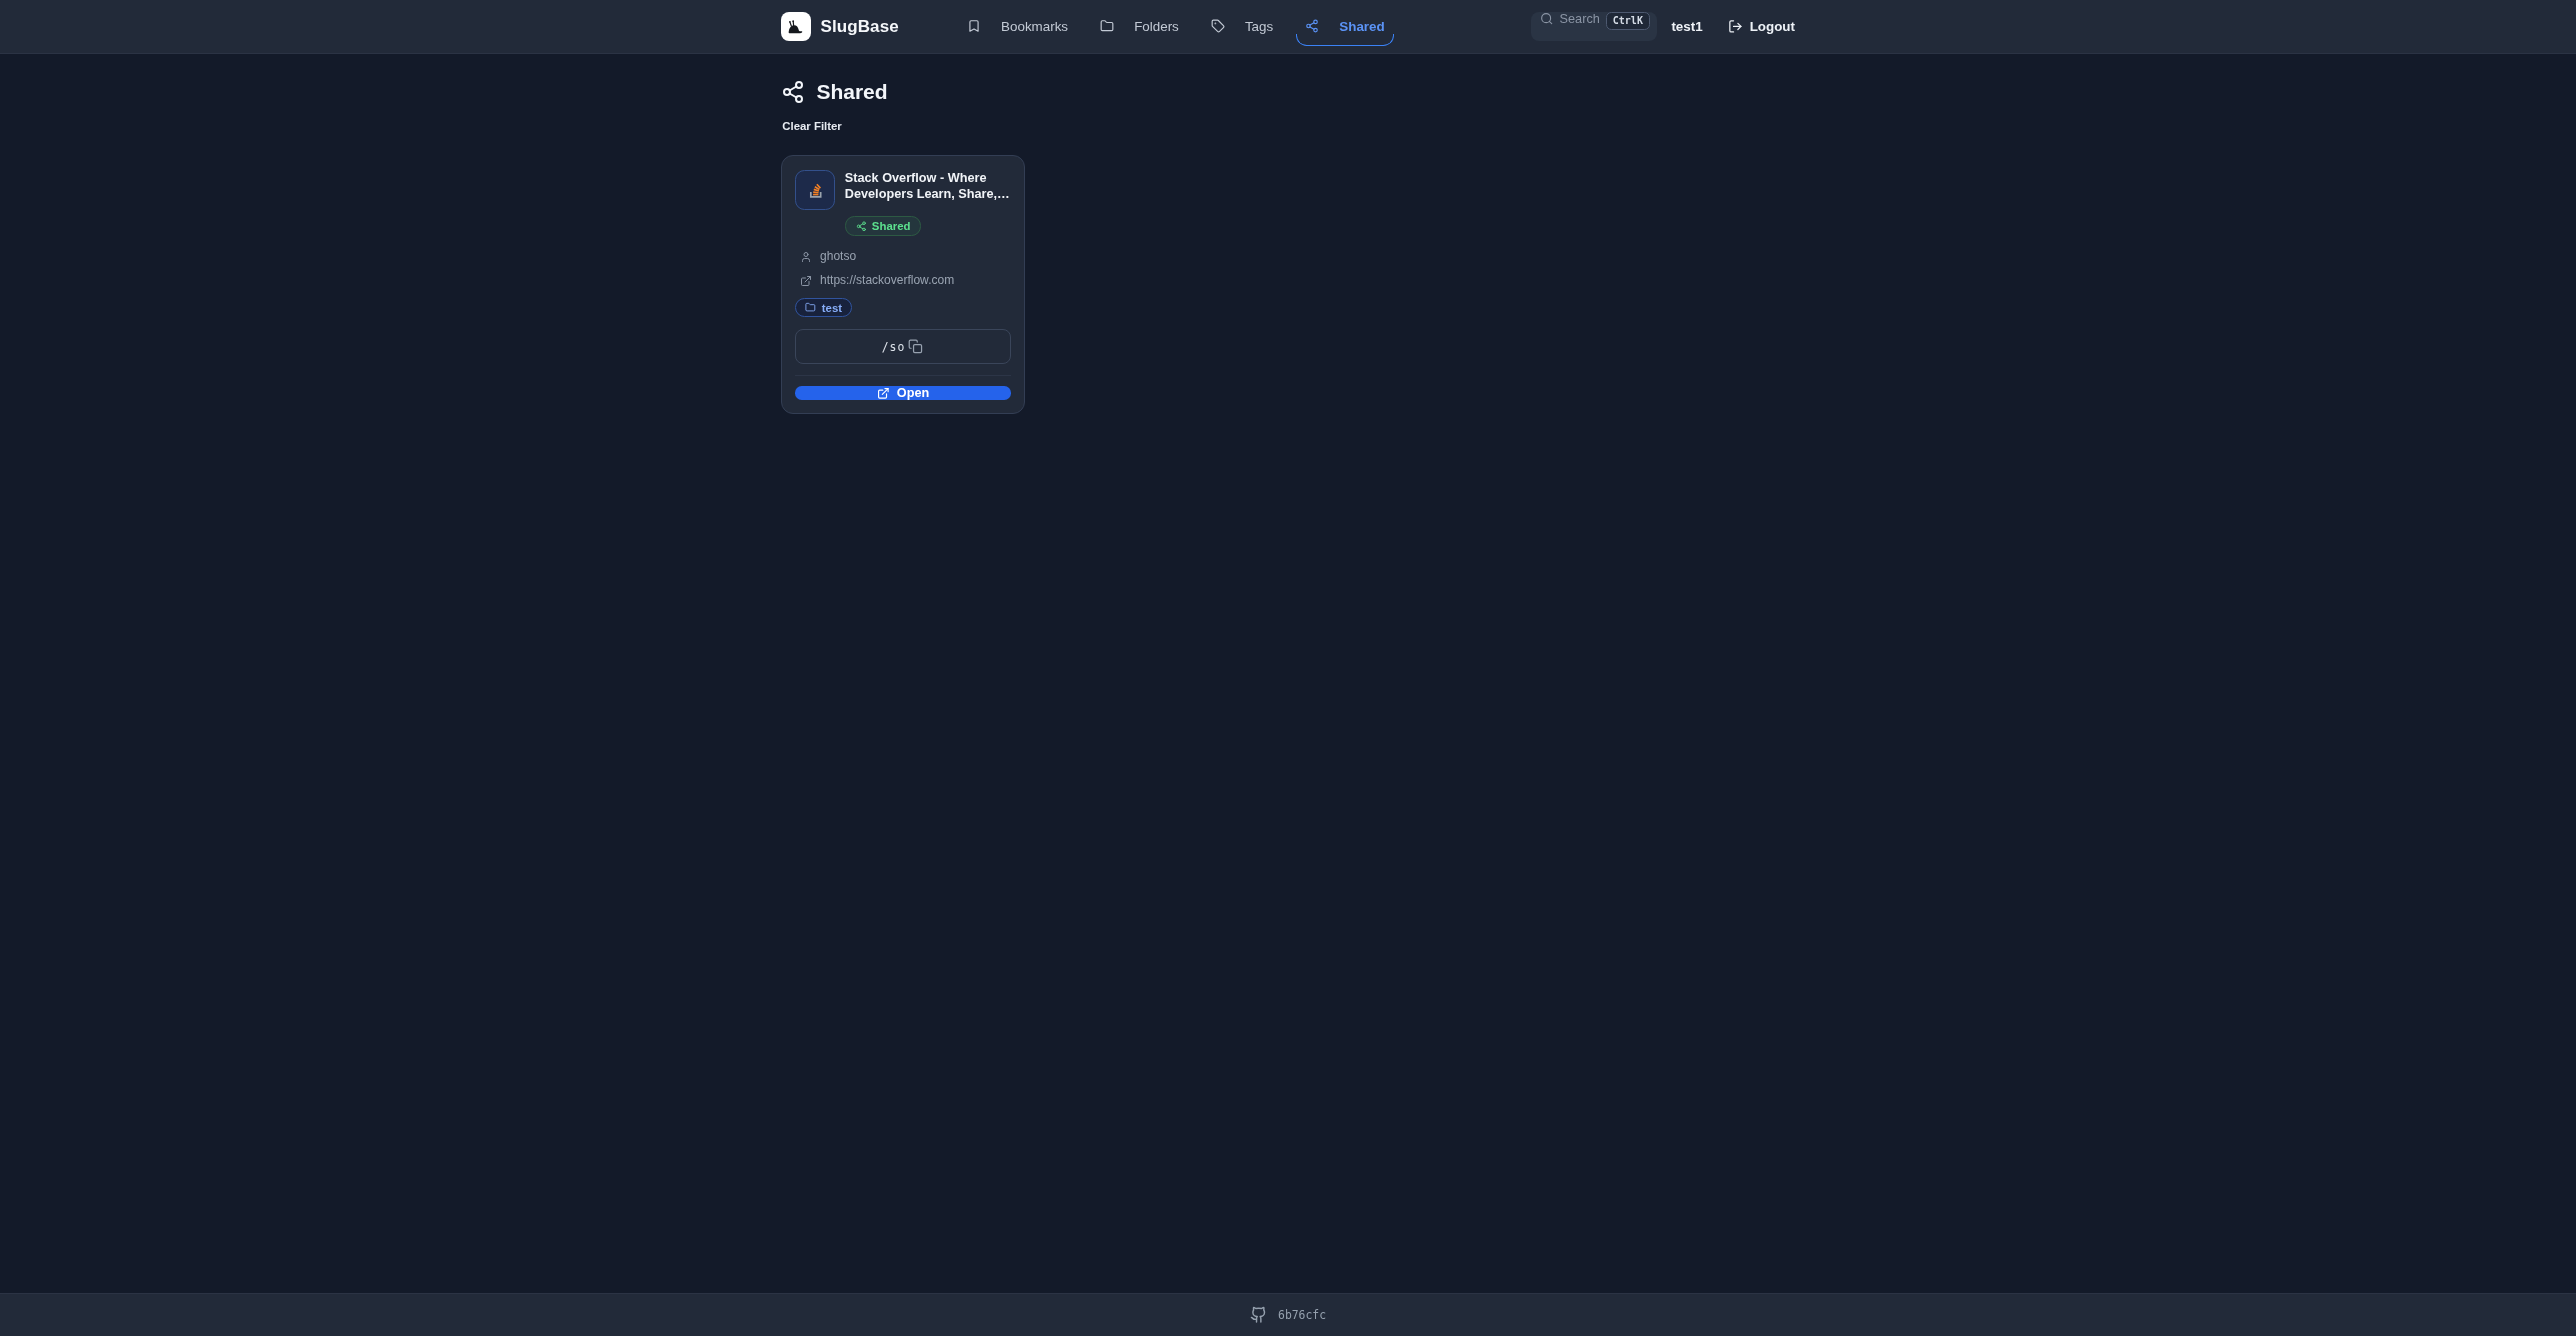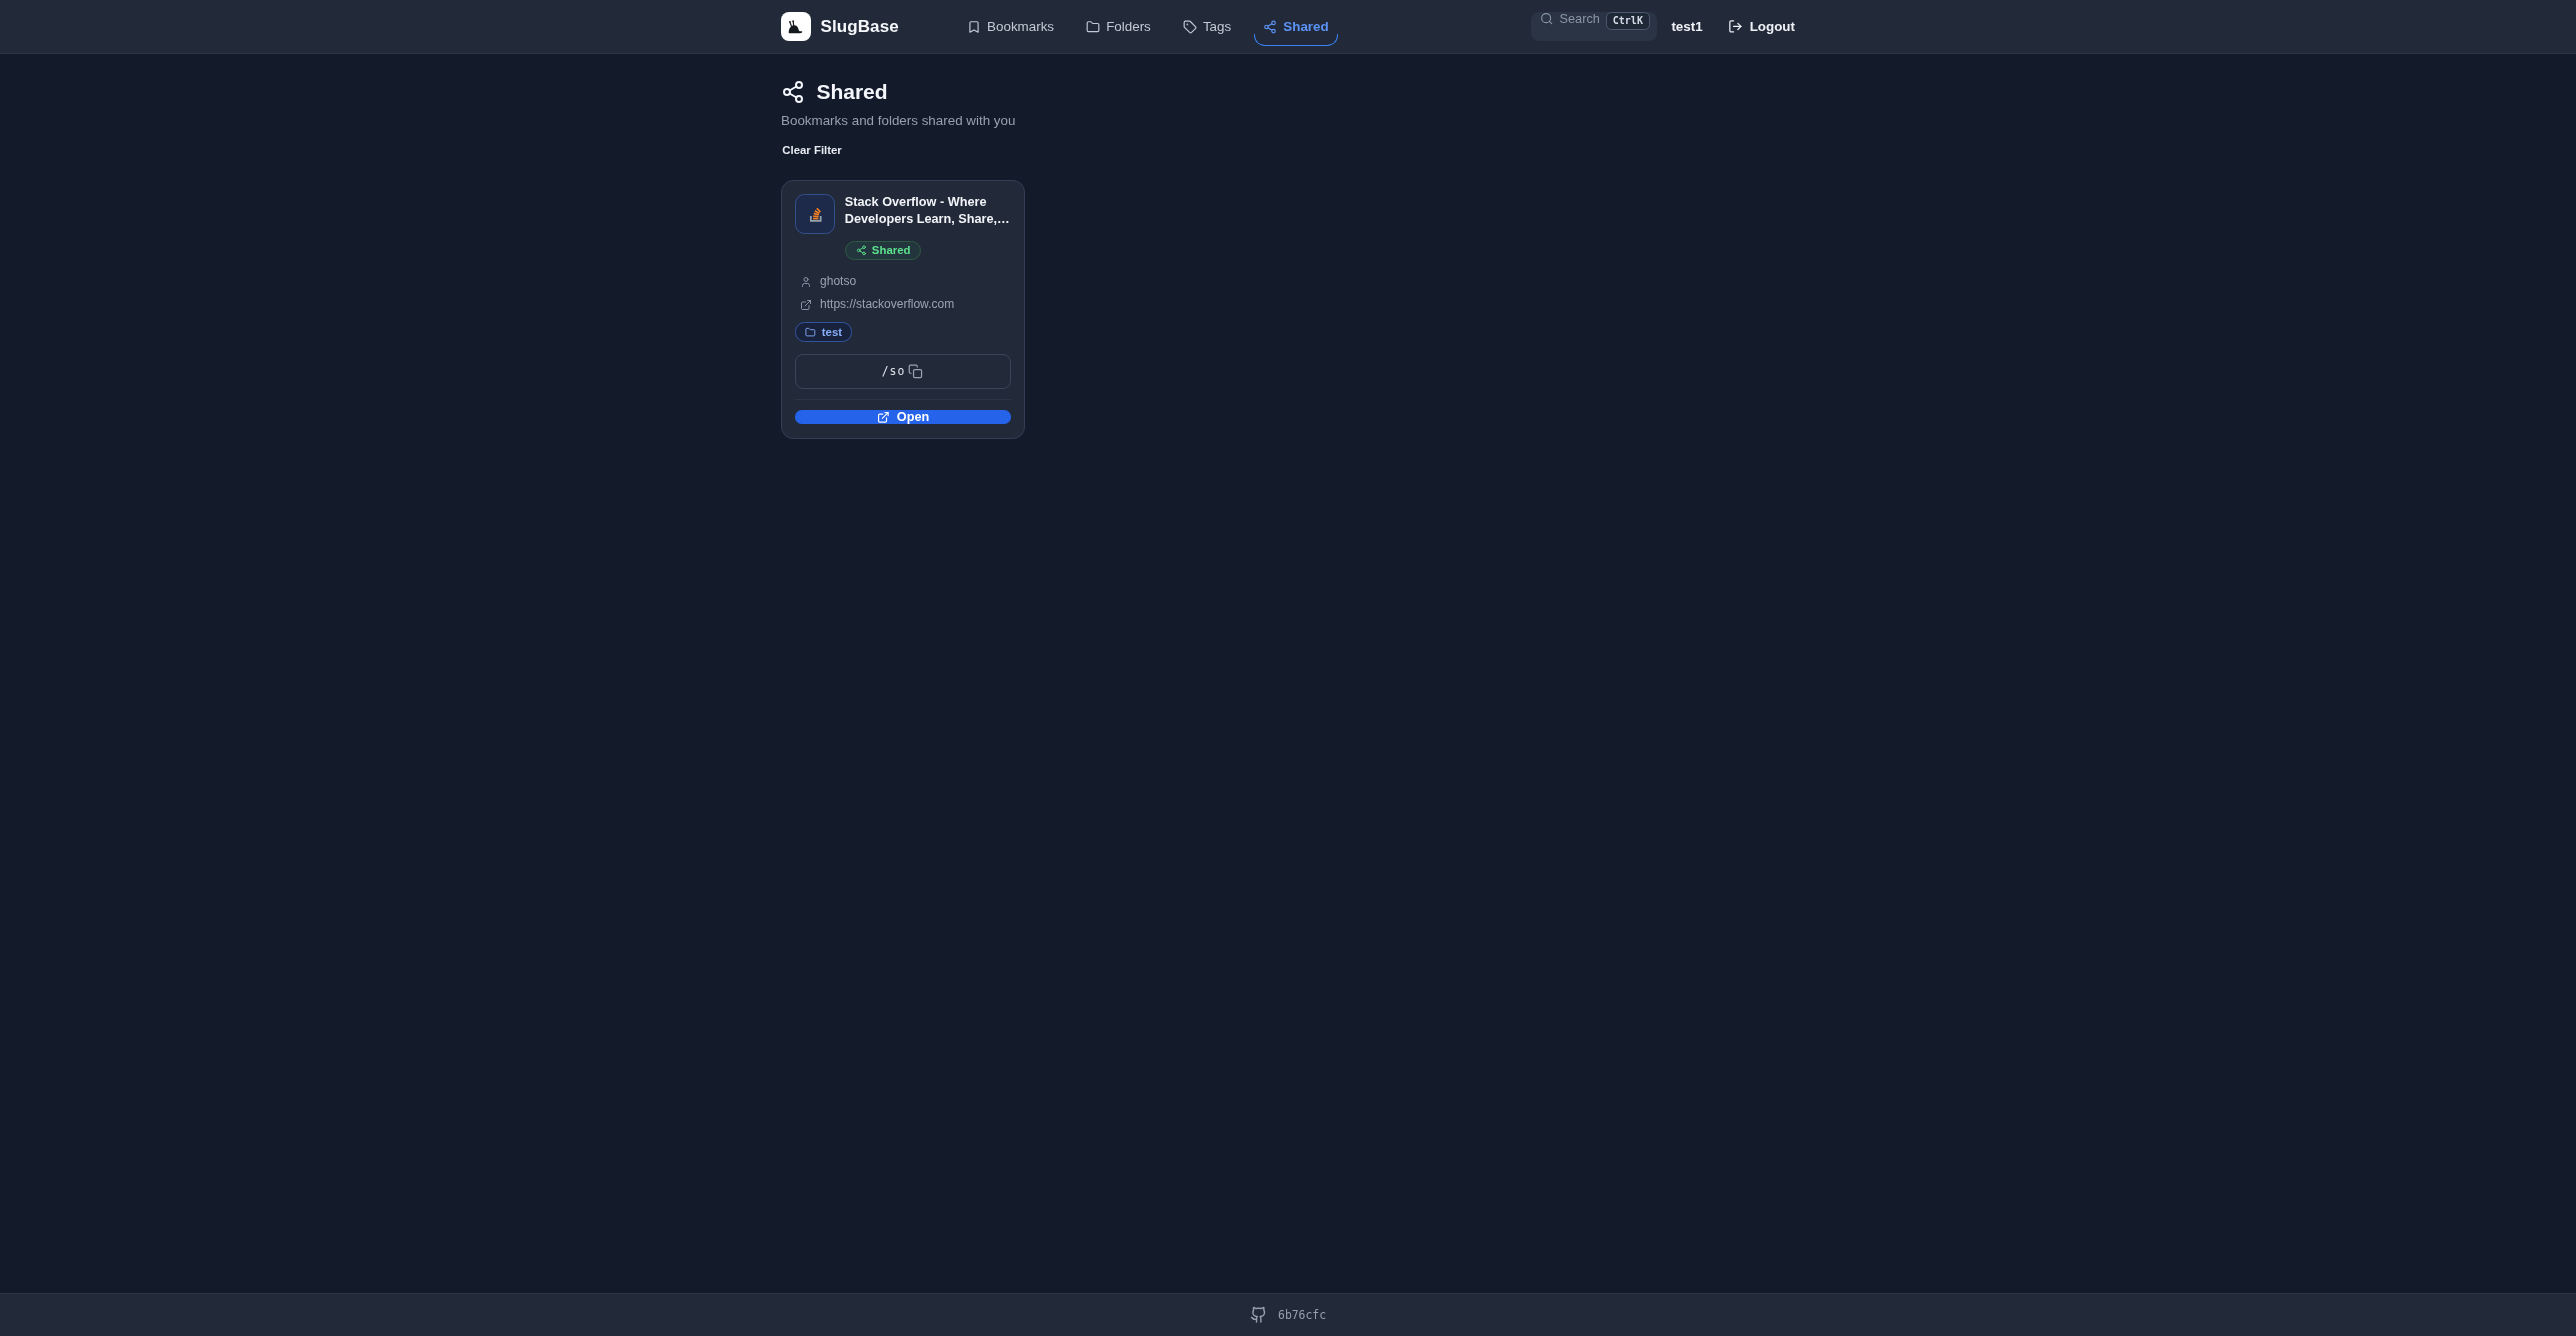--- a/index.html
+++ b/index.html
@@ -24,21 +24,21 @@
     width:1014px; height:100%; margin:0 auto;
     display:flex; align-items:center;
   }
   .logo-box {
     width:29.5px; height:29.5px; background:#fff; border-radius:8px;
     display:flex; align-items:center; justify-content:center;
   }
   .brand { font-size:17px; font-weight:bold; color:#f5f7fa; margin-left:10px; letter-spacing:0.1px; }
   .nav-links { display:flex; align-items:center; margin-left:67px; gap:29.5px; }
   .nav-item {
-    display:flex; align-items:flex-end; gap:6px;
+    display:flex; align-items:flex-start; gap:20px;
     font-size:13.4px; color:#c3cad5; cursor:pointer; position:relative;
     padding:2.7px 1.3px;
   }
   .nav-item svg { width:14px; height:14px; }
   .nav-item.active { color:#5b93f6; font-weight:600; }
   .nav-item.active::after {
     content:""; position:absolute; left:-8px; right:-8px; bottom:-9.4px; height:10.7px;
     border:1.7px solid #3b82f6; border-top:none;
     border-radius:0 0 10.7px 10.7px;
   }
@@ -258,21 +258,20 @@
         <svg viewBox="0 0 24 24" fill="none" stroke="currentColor" stroke-width="2" stroke-linecap="round" stroke-linejoin="round">
             <circle cx="18" cy="5" r="3"></circle>
             <circle cx="6" cy="12" r="3"></circle>
             <circle cx="18" cy="19" r="3"></circle>
             <path d="m8.59 13.51 6.83 3.98"></path>
             <path d="m15.41 6.51-6.83 3.98"></path>
           </svg>
       </span>
       <h1 class="page-title">Shared</h1>
     </div>
-    <p class="page-subtitle">Bookmarks and folders shared with you</p>
 
     <button class="clear-filter">Clear Filter</button>
 
 
     
     <div class="card">
       <div class="card-top">
         <div class="favicon">
           <span>
             <svg width="21.5" height="21.5" viewBox="0 0 24 24">

